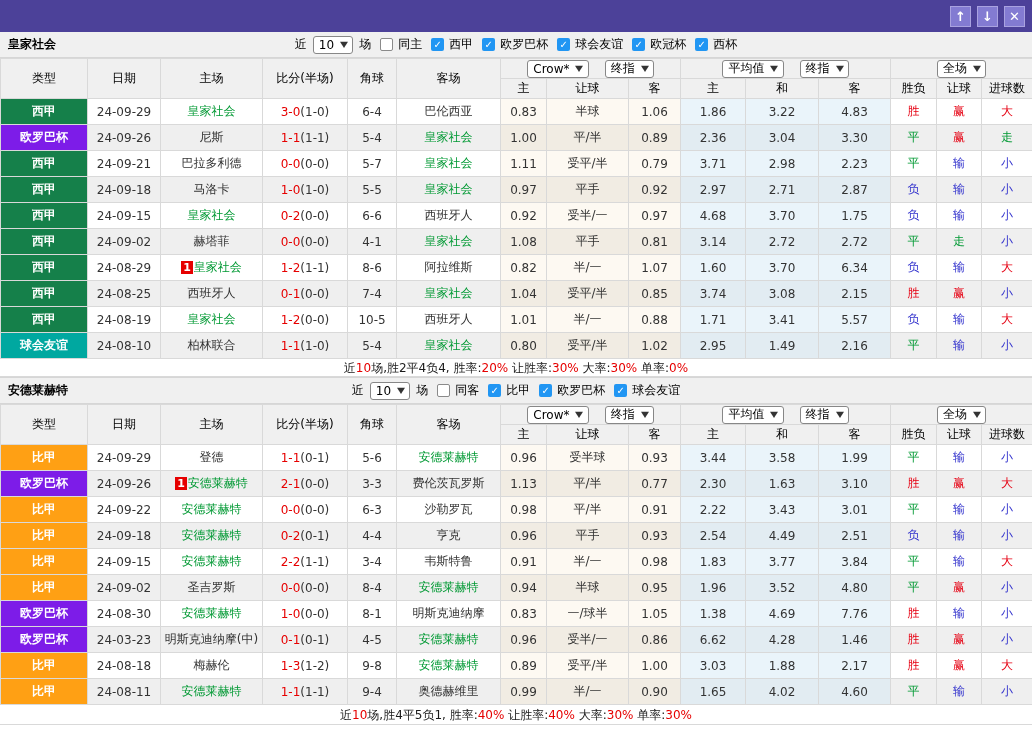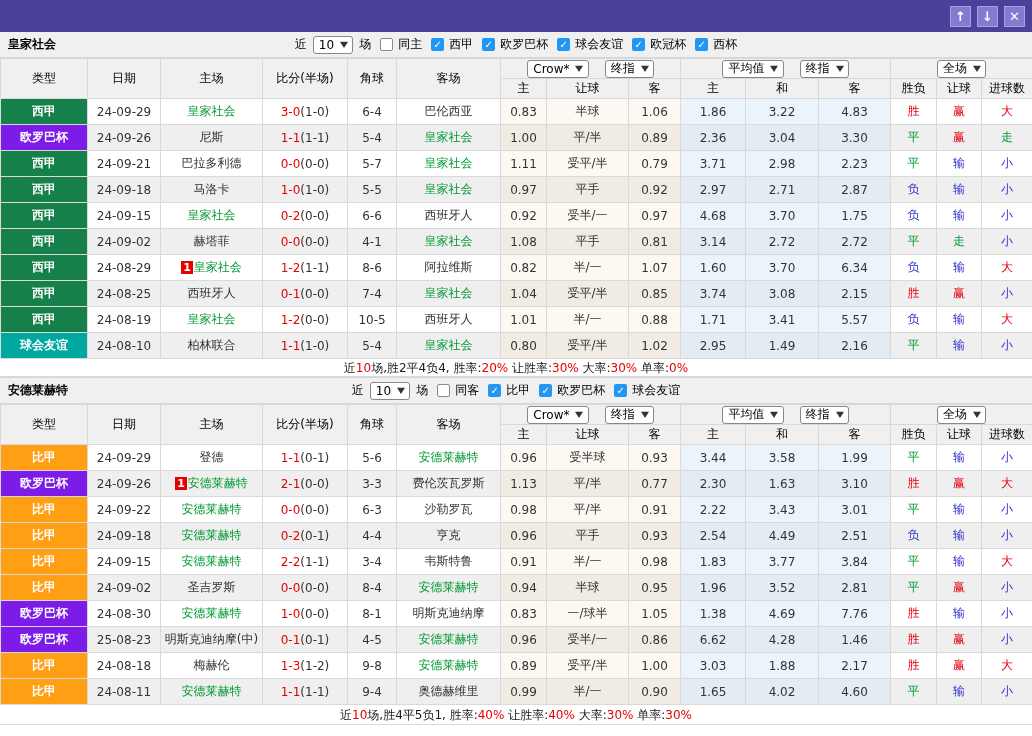--- a/index.html
+++ b/index.html
@@ -526,21 +526,21 @@
         <td class="date">24-09-02</td>
         <td class="team"><span class="tn">圣吉罗斯</span></td>
         <td class="score"><span class="sc">0-0</span><span class="half">(0-0)</span></td>
         <td class="corner">8-4</td>
         <td class="team"><span class="tg">安德莱赫特</span></td>
         <td class="crow">0.94</td>
         <td class="crow">半球</td>
         <td class="crow">0.95</td>
         <td class="avg">1.96</td>
         <td class="avg">3.52</td>
-        <td class="avg">2.81</td>
+        <td class="avg">4.80</td>
         <td class="res" style="color: rgb(0, 153, 51);">平</td>
         <td class="res" style="color: rgb(230, 0, 18);">赢</td>
         <td class="res" style="color: rgb(50, 50, 205);">小</td>
       </tr>
       <tr>
         <td class="type" style="background: rgb(125, 28, 232);">欧罗巴杯</td>
         <td class="date">24-08-30</td>
         <td class="team"><span class="tg">安德莱赫特</span></td>
         <td class="score"><span class="sc">1-0</span><span class="half">(0-0)</span></td>
         <td class="corner">8-1</td>
@@ -550,21 +550,21 @@
         <td class="crow">1.05</td>
         <td class="avg">1.38</td>
         <td class="avg">4.69</td>
         <td class="avg">7.76</td>
         <td class="res" style="color: rgb(230, 0, 18);">胜</td>
         <td class="res" style="color: rgb(50, 50, 205);">输</td>
         <td class="res" style="color: rgb(50, 50, 205);">小</td>
       </tr>
       <tr>
         <td class="type" style="background: rgb(125, 28, 232);">欧罗巴杯</td>
-        <td class="date">25-08-23</td>
+        <td class="date">24-03-23</td>
         <td class="team"><span class="tn">明斯克迪纳摩(中)</span></td>
         <td class="score"><span class="sc">0-1</span><span class="half">(0-1)</span></td>
         <td class="corner">4-5</td>
         <td class="team"><span class="tg">安德莱赫特</span></td>
         <td class="crow">0.96</td>
         <td class="crow">受半/一</td>
         <td class="crow">0.86</td>
         <td class="avg">6.62</td>
         <td class="avg">4.28</td>
         <td class="avg">1.46</td>

